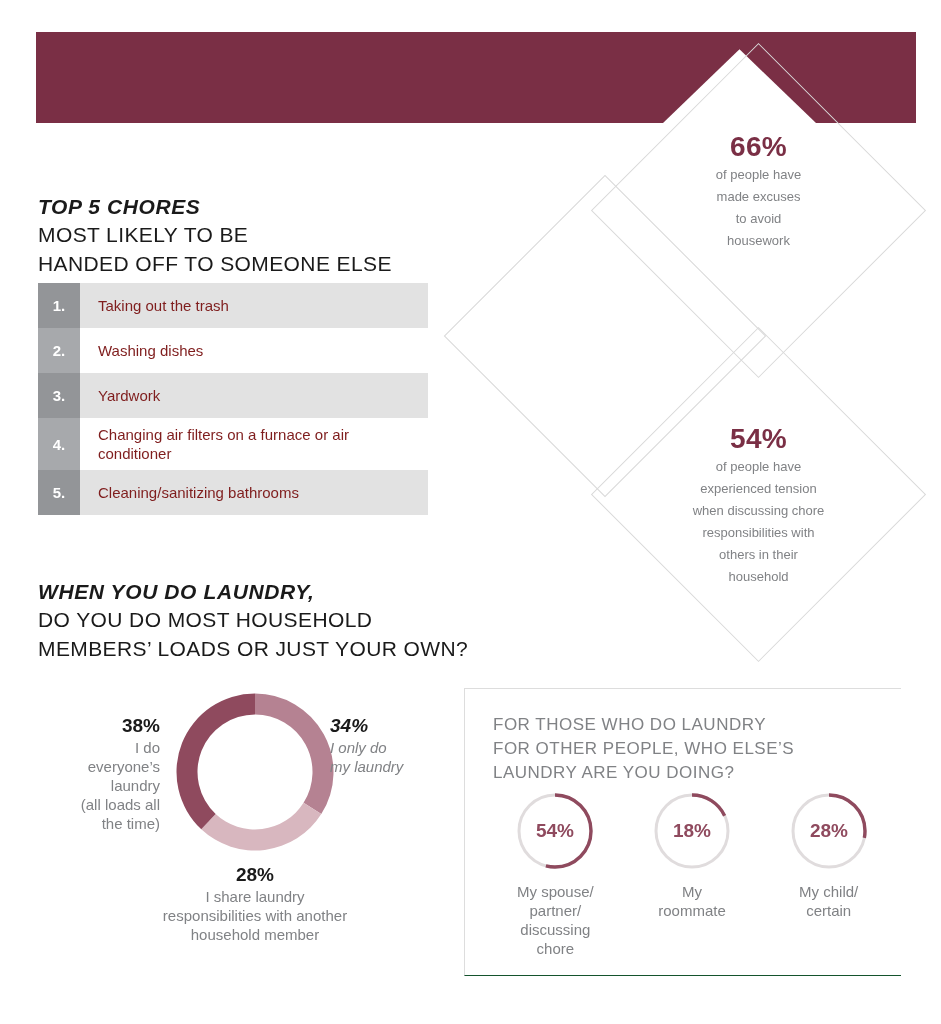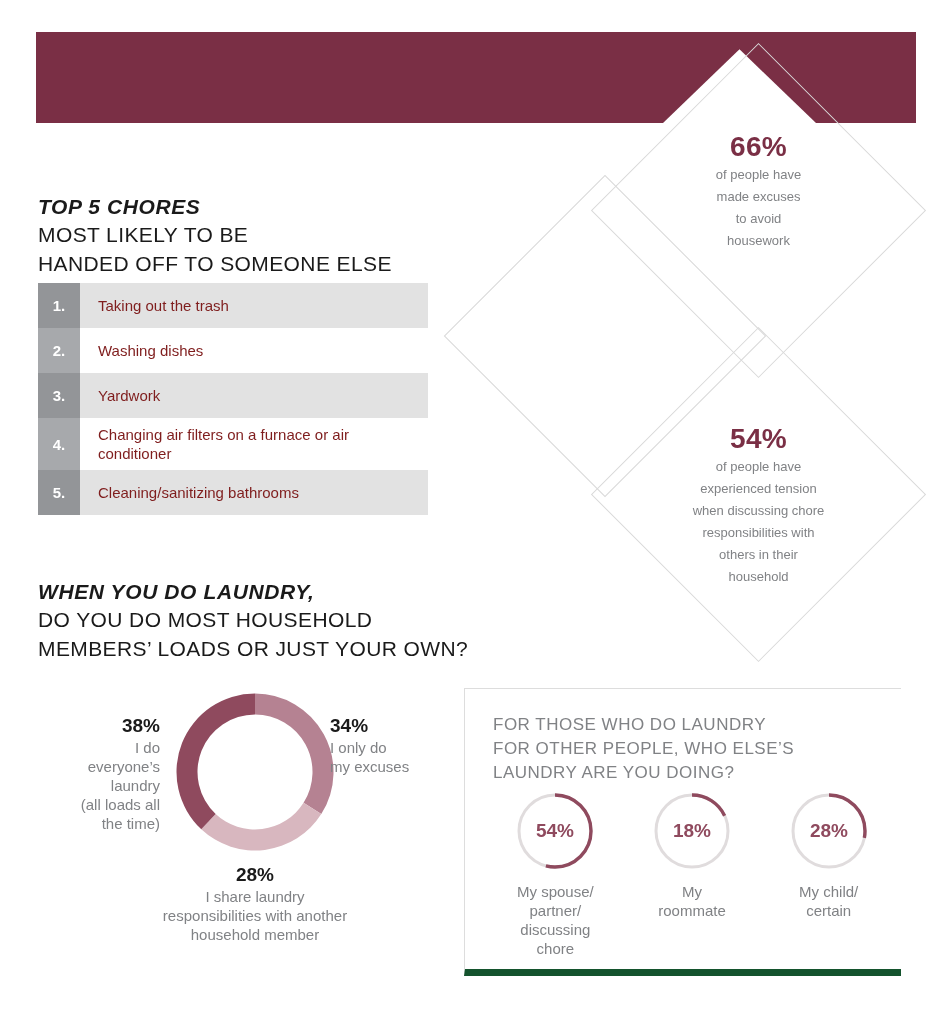--- a/index.html
+++ b/index.html
@@ -84,21 +84,21 @@
   .donut-label { position: absolute; }
   .dl-pct { font-size: 19px; font-weight: bold; color: #1a1a1a; line-height: 24px; }
   .dl-txt { font-size: 15px; color: #808285; line-height: 19px; }
 
   
   .panel {
     position: absolute; left: 464px; top: 688px;
     width: 437px; height: 288px;
     border-left: 1px solid #dddddd;
     border-top: 1px solid #dddddd;
-    border-bottom: 7px solid #14532d;
+    border-bottom: 1px solid #14532d;
   }
   .panel-title {
     position: absolute; left: 28px; top: 24px;
     font-size: 17px; color: #808285;
     line-height: 24px; letter-spacing: .5px;
   }
   .rings { position: absolute; left: 22px; top: 100px; width: 410px; display: flex; }
   .ring-col { flex: 1; text-align: center; }
   .ring-svg { display: block; margin: 0 auto; }
   .ring-cap {
@@ -189,24 +189,24 @@
 
   <div class="donut-label" style="left:36px; top:714px; width:124px; text-align:right;">
     <div class="dl-pct">38%</div>
     <div class="dl-txt">I do</div>
     <div class="dl-txt">everyone’s</div>
     <div class="dl-txt">laundry</div>
     <div class="dl-txt">(all loads all</div>
     <div class="dl-txt">the time)</div>
   </div>
 
-  <div class="donut-label" style="left:330px; top:714px; width:130px; text-align:left;">
+  <div class="donut-label" style="left:330px; top:714px; width:130px; text-align:left;font-style:italic;">
     <div class="dl-pct">34%</div>
     <div class="dl-txt">I only do</div>
-    <div class="dl-txt">my excuses</div>
+    <div class="dl-txt">my laundry</div>
   </div>
 
   <div class="donut-label" style="left:80px; top:863px; width:350px; text-align:center;">
     <div class="dl-pct">28%</div>
     <div class="dl-txt">I share laundry</div>
     <div class="dl-txt">responsibilities with another</div>
     <div class="dl-txt">household member</div>
   </div>
 
   <div class="panel">

